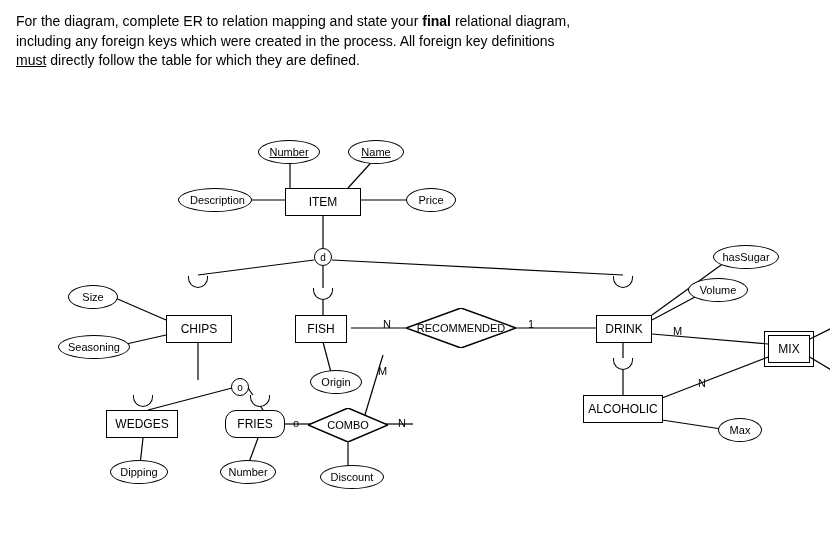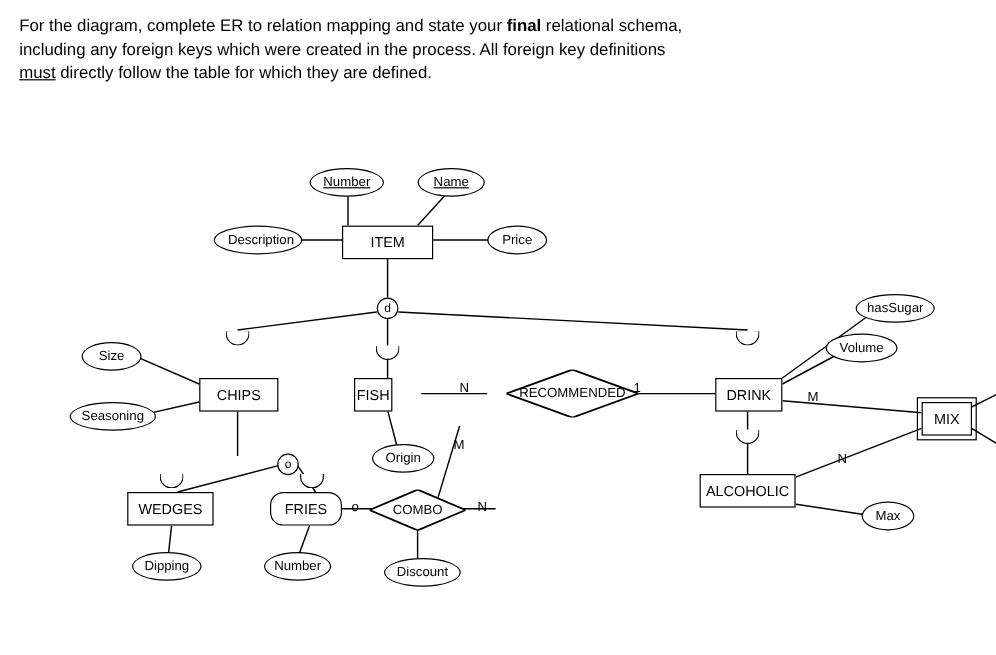--- a/index.html
+++ b/index.html
@@ -102,21 +102,21 @@
     border: 1.5px solid #000;
     border-top: none;
     border-radius: 0 0 12px 12px;
     background: #fff;
   }
 </style>
 </head>
 <body>
 
 <div class="prompt">
-  <span>For the diagram, complete ER to relation mapping and state your </span><strong>final</strong><span> relational schema,</span><br>
+  <span>For the diagram, complete ER to relation mapping and state your </span><strong>final</strong><span> relational diagram,</span><br>
   <span>including any foreign keys which were created in the process. All foreign key definitions</span><br>
   <span class="u">must</span><span> directly follow the table for which they are defined.</span>
 </div>
 
 <div class="diagram">
 
   <svg class="lines">
 
     <line x1="242" y1="35" x2="242" y2="68" stroke="#000" stroke-width="1.2"></line>
     <line x1="330" y1="35" x2="300" y2="68" stroke="#000" stroke-width="1.2"></line>
@@ -190,26 +190,26 @@
   <div class="u-arc" style="top:156px;left:565px;"></div>
 
   <div class="attr" style="top:165px;left:20px;width:50px;height:24px;">
       <span>Size</span>
     </div>
   <div class="entity" style="top:195px;left:118px;width:66px;">CHIPS</div>
   <div class="attr" style="top:215px;left:10px;width:72px;height:24px;">
       <span>Seasoning</span>
     </div>
 
-  <div class="entity" style="top:195px;left:247px;width:32px;">FISH</div>
+  <div class="entity" style="top:195px;left:247px;width:52px;">FISH</div>
   <div class="attr" style="top:250px;left:262px;width:52px;height:24px;">
       <span>Origin</span>
     </div>
 
-  <div class="rel" style="top:188px;left:374px;width:110px;height:40px;">
+  <div class="rel" style="top:188px;left:358px;width:110px;height:40px;">
     <svg viewBox="0 0 110 40">
         <polygon points="55,0 110,20 55,40 0,20" fill="#fff" stroke="#000" stroke-width="1.5"></polygon>
       </svg>
     <div class="lbl">RECOMMENDED</div>
   </div>
   <div class="card" style="top:198px;left:335px;">N</div>
   <div class="card" style="top:198px;left:480px;">1</div>
 
   <div class="entity" style="top:195px;left:548px;width:56px;">DRINK</div>
   <div class="attr" style="top:125px;left:665px;width:66px;height:24px;">

